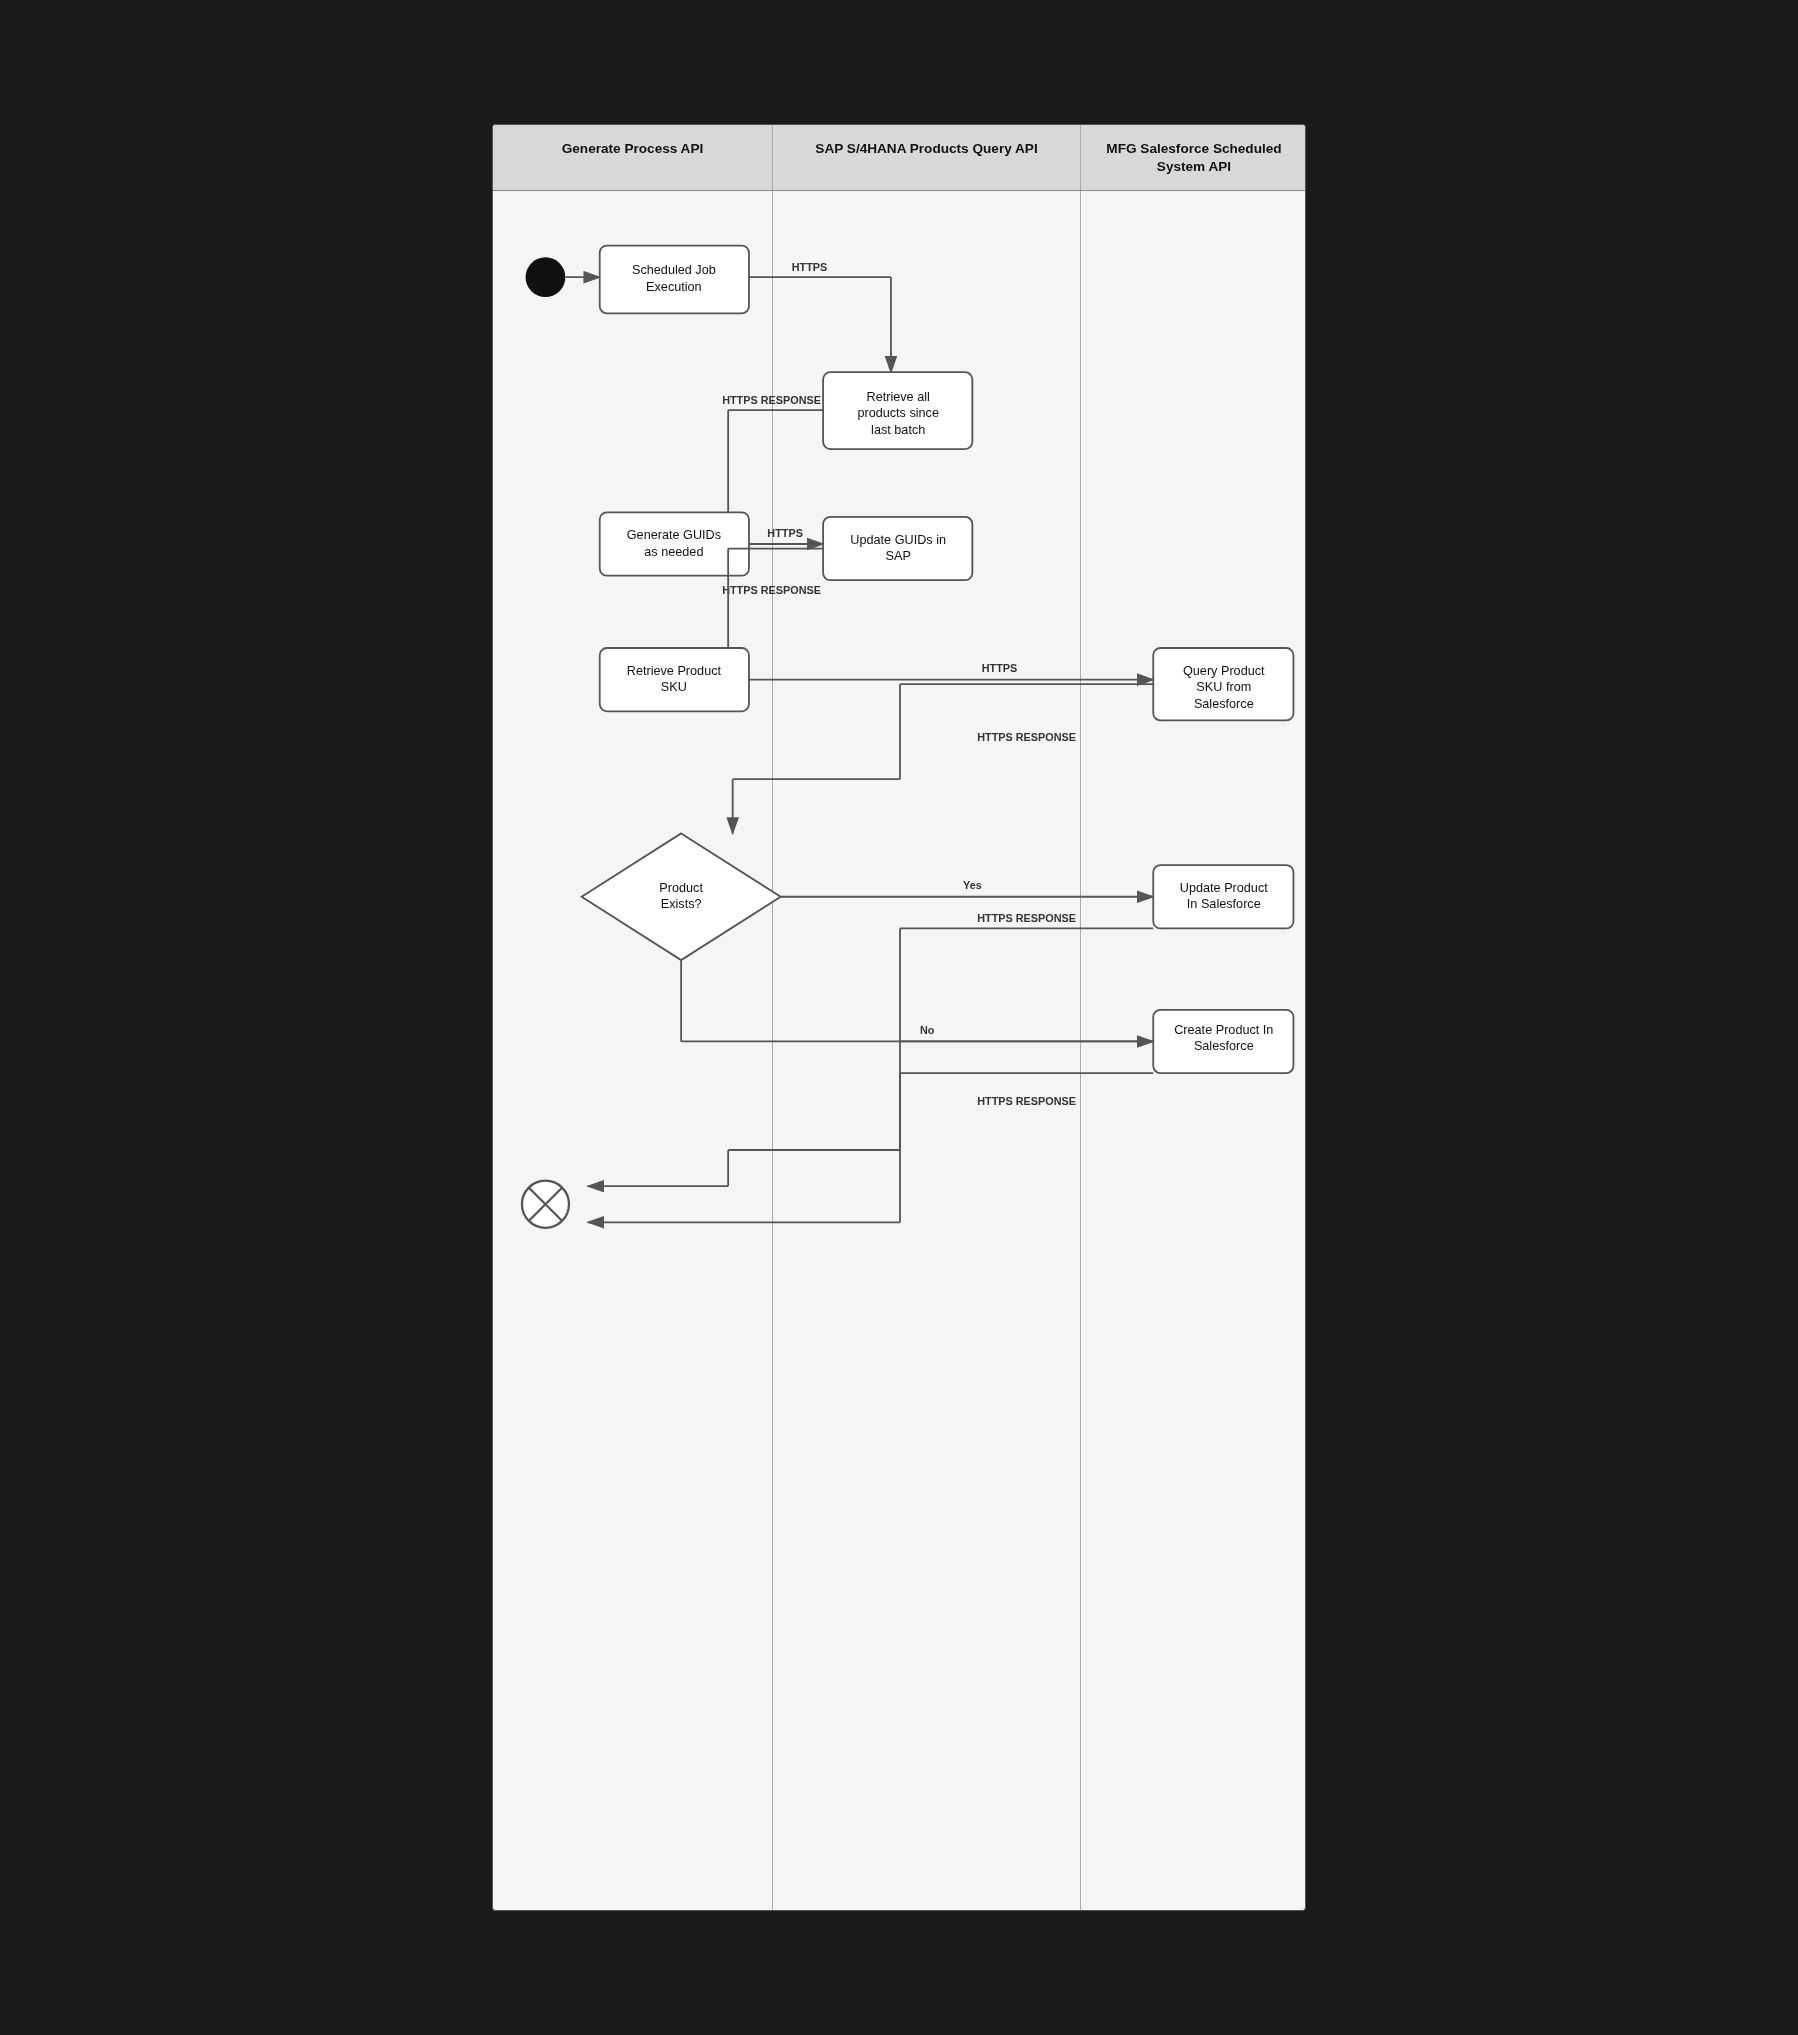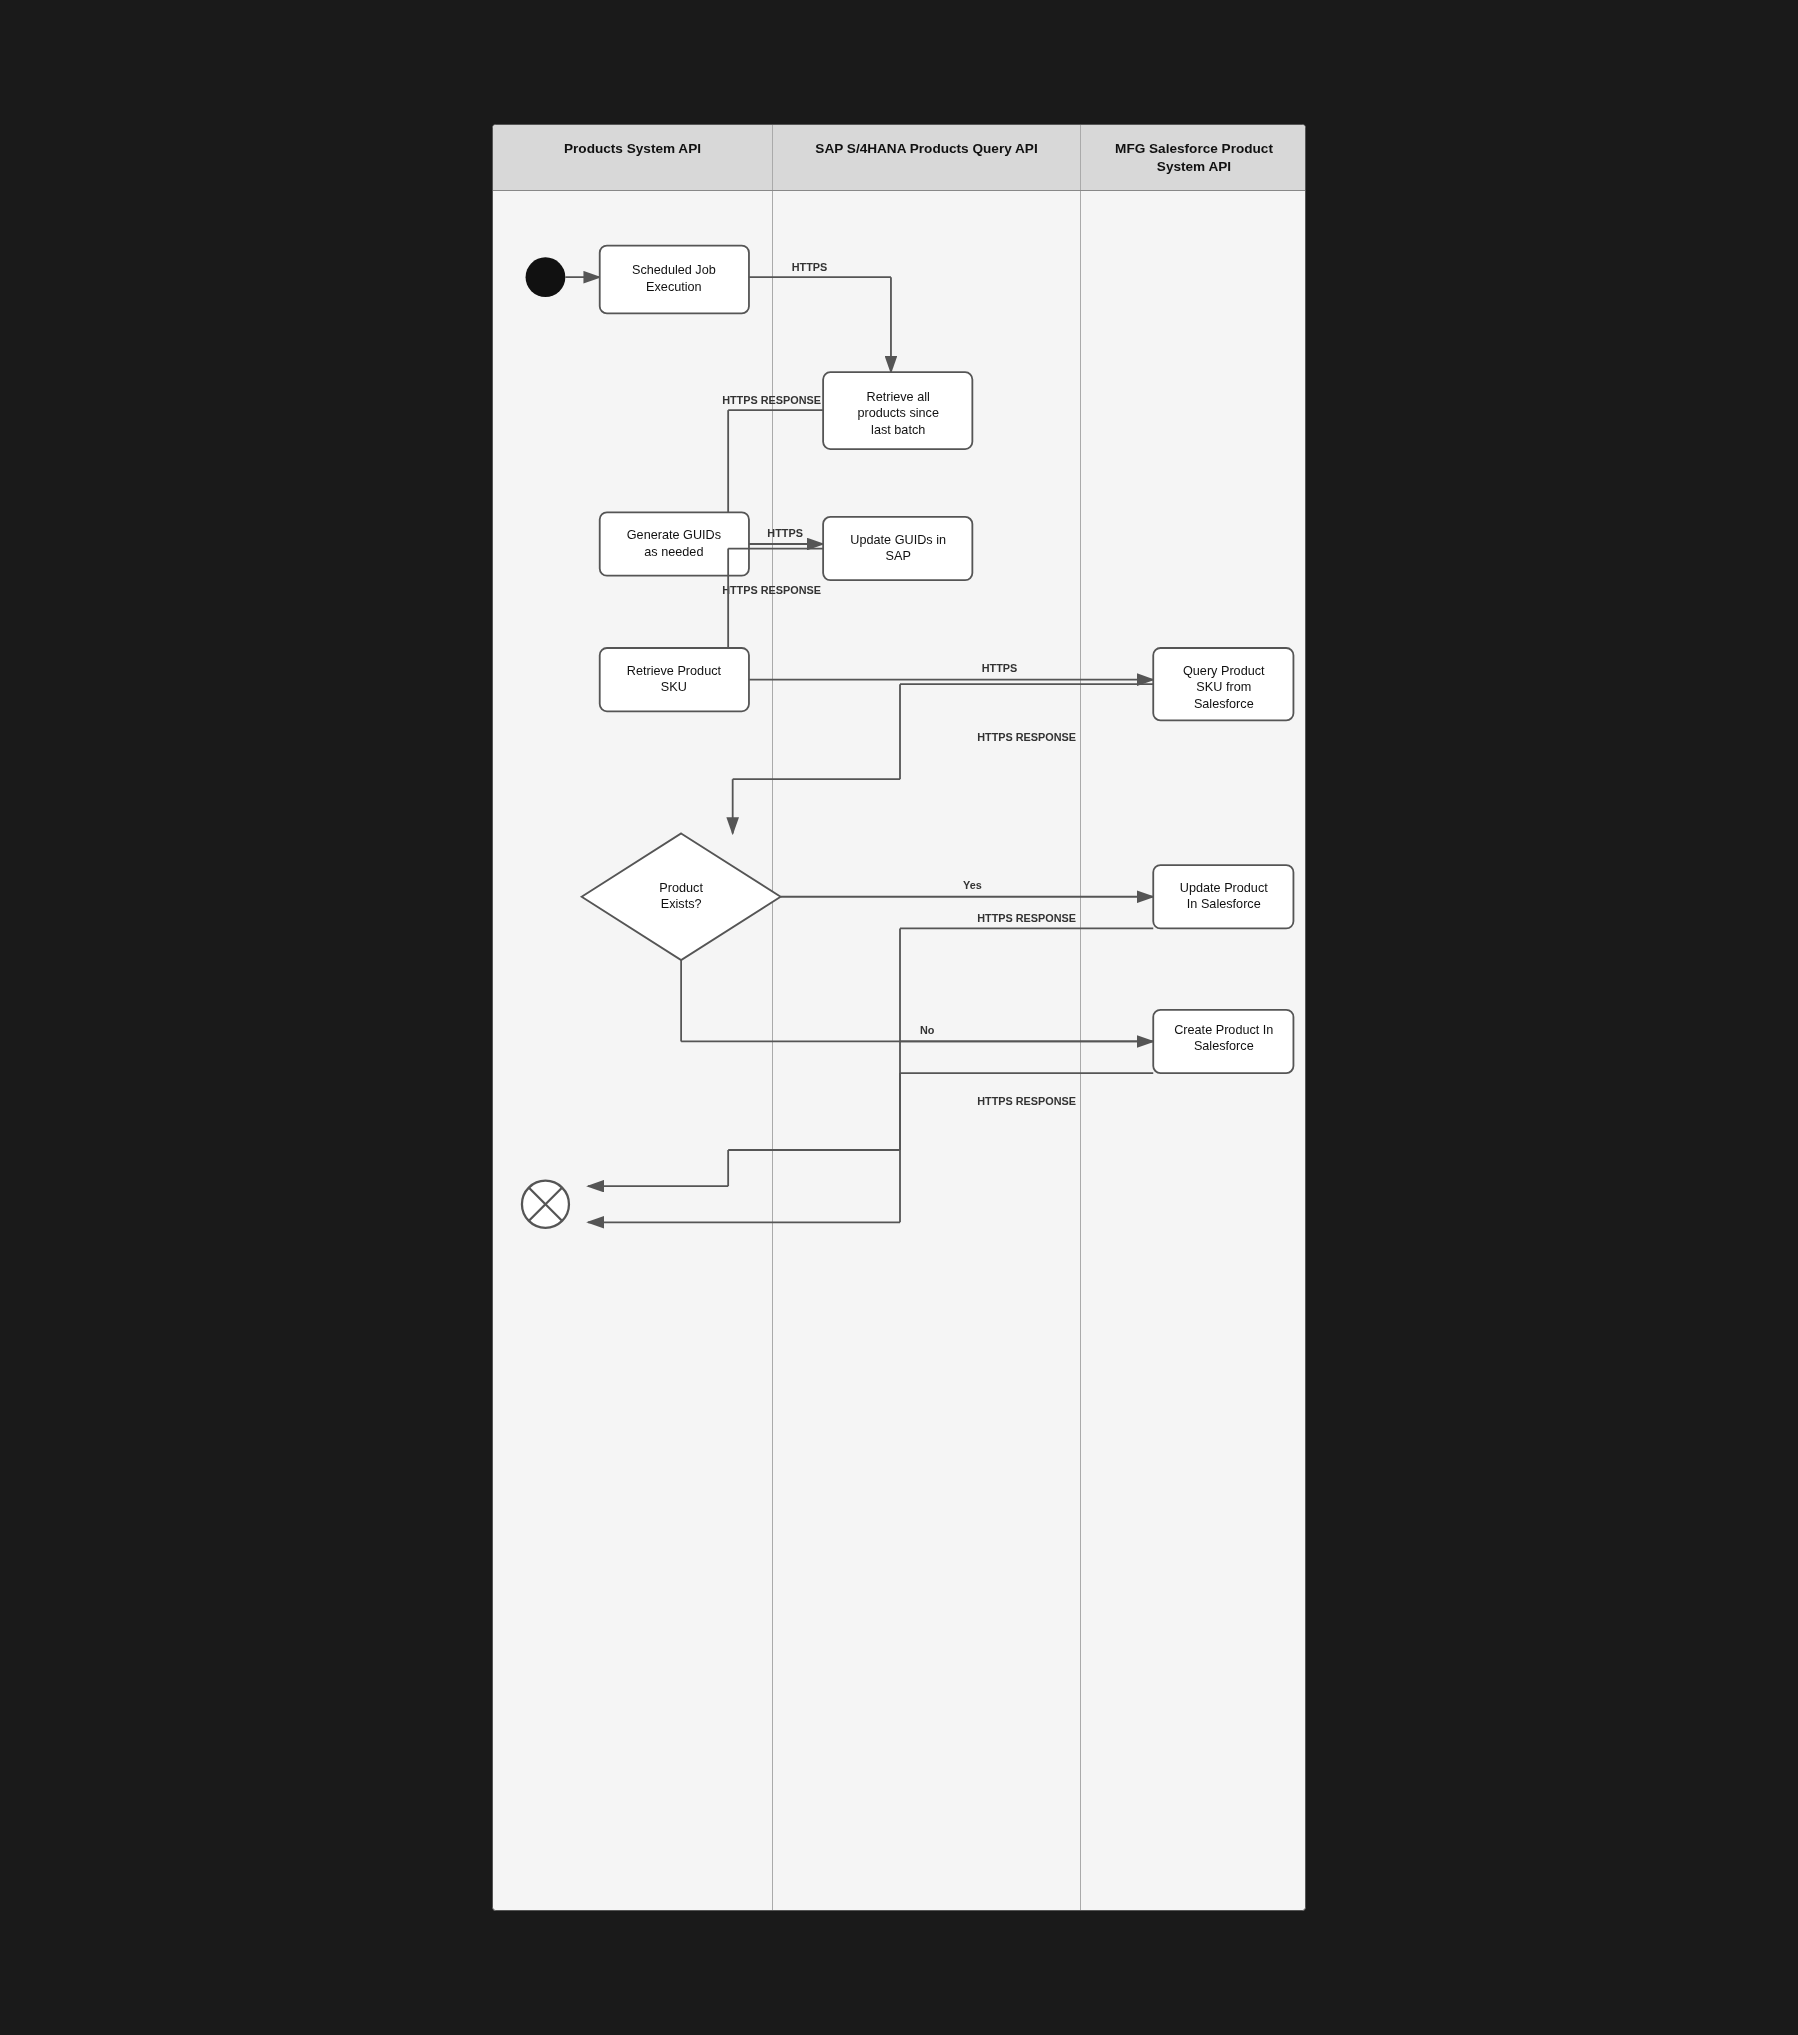--- a/index.html
+++ b/index.html
@@ -58,23 +58,23 @@
       height: 1719px;
       pointer-events: none;
     }
   </style>
 </head>
 <body>
 
 <div class="diagram-container">
 
   <div class="header-row">
-    <div class="header-cell">Products System API</div>
+    <div class="header-cell">Generate Process API</div>
     <div class="header-cell">SAP S/4HANA Products Query API</div>
-    <div class="header-cell">MFG Salesforce Product System API</div>
+    <div class="header-cell">MFG Salesforce Scheduled System API</div>
   </div>
 
   <div class="lanes">
     <div class="lane"></div>
     <div class="lane"></div>
     <div class="lane"></div>
 
     <svg class="svg-overlay" viewBox="0 0 900 1900" width="814" height="1719">
 
       <circle cx="58" cy="95" r="22" fill="#111"></circle>

